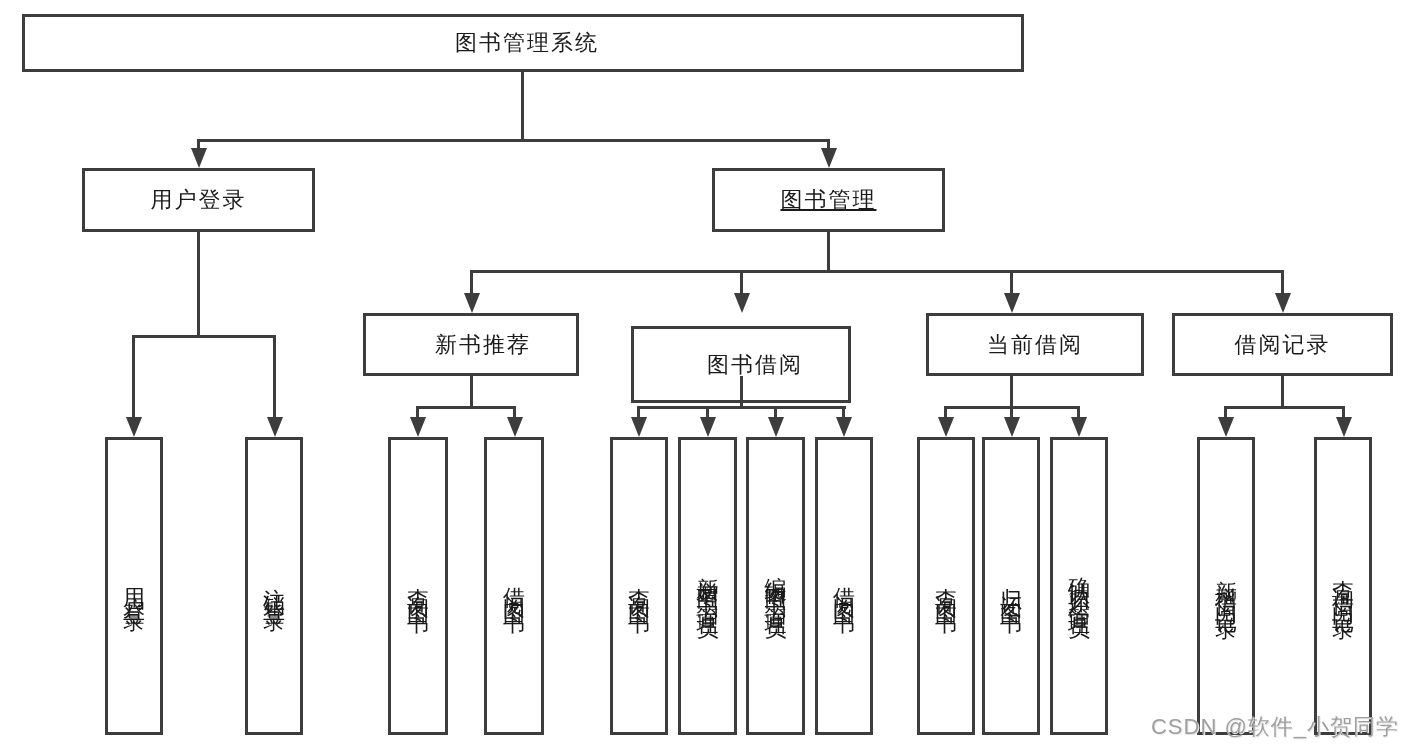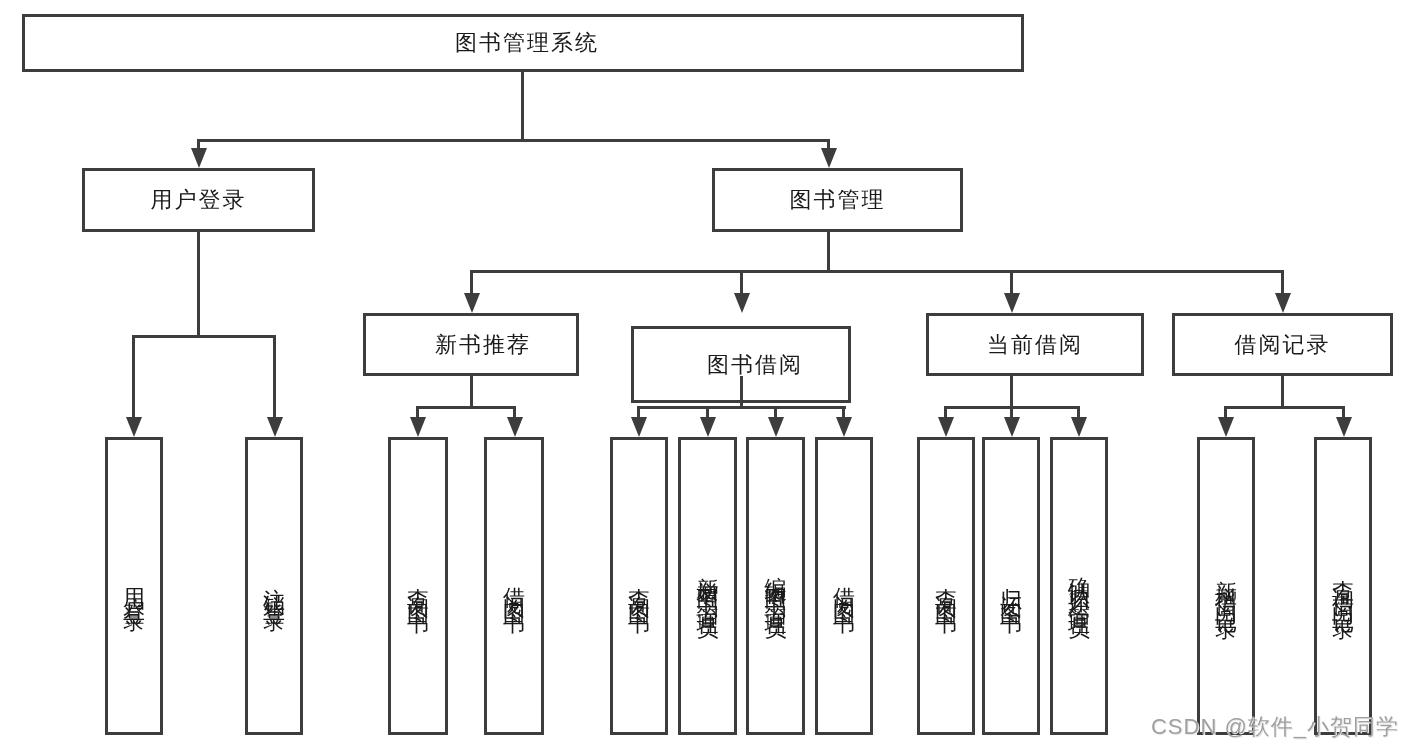--- a/index.html
+++ b/index.html
@@ -50,21 +50,21 @@
   </div>
 
   <div class="vline" style="left:521px;top:72px;height:67px;"></div>
   <div class="hline" style="left:197px;top:139px;width:633px;"></div>
   <div class="darrow" style="left:197px;top:139px;height:9px;"></div>
   <div class="darrow" style="left:827px;top:139px;height:9px;"></div>
 
   <div class="box" style="left:82px;top:168px;width:233px;height:64px;">
     <span class="hlabel">用户登录</span>
   </div>
-  <div class="box" style="left:712px;top:168px;width:251px;height:64px;">
+  <div class="box" style="left:712px;top:168px;width:233px;height:64px;text-decoration:underline;">
     <span class="hlabel">图书管理</span>
   </div>
 
   <div class="vline" style="left:197px;top:232px;height:103px;"></div>
   <div class="hline" style="left:133px;top:335px;width:143px;"></div>
   <div class="darrow" style="left:132px;top:335px;height:82px;"></div>
   <div class="darrow" style="left:273px;top:335px;height:82px;"></div>
 
   <div class="vline" style="left:827px;top:232px;height:38px;"></div>
   <div class="hline" style="left:470px;top:270px;width:814px;"></div>

